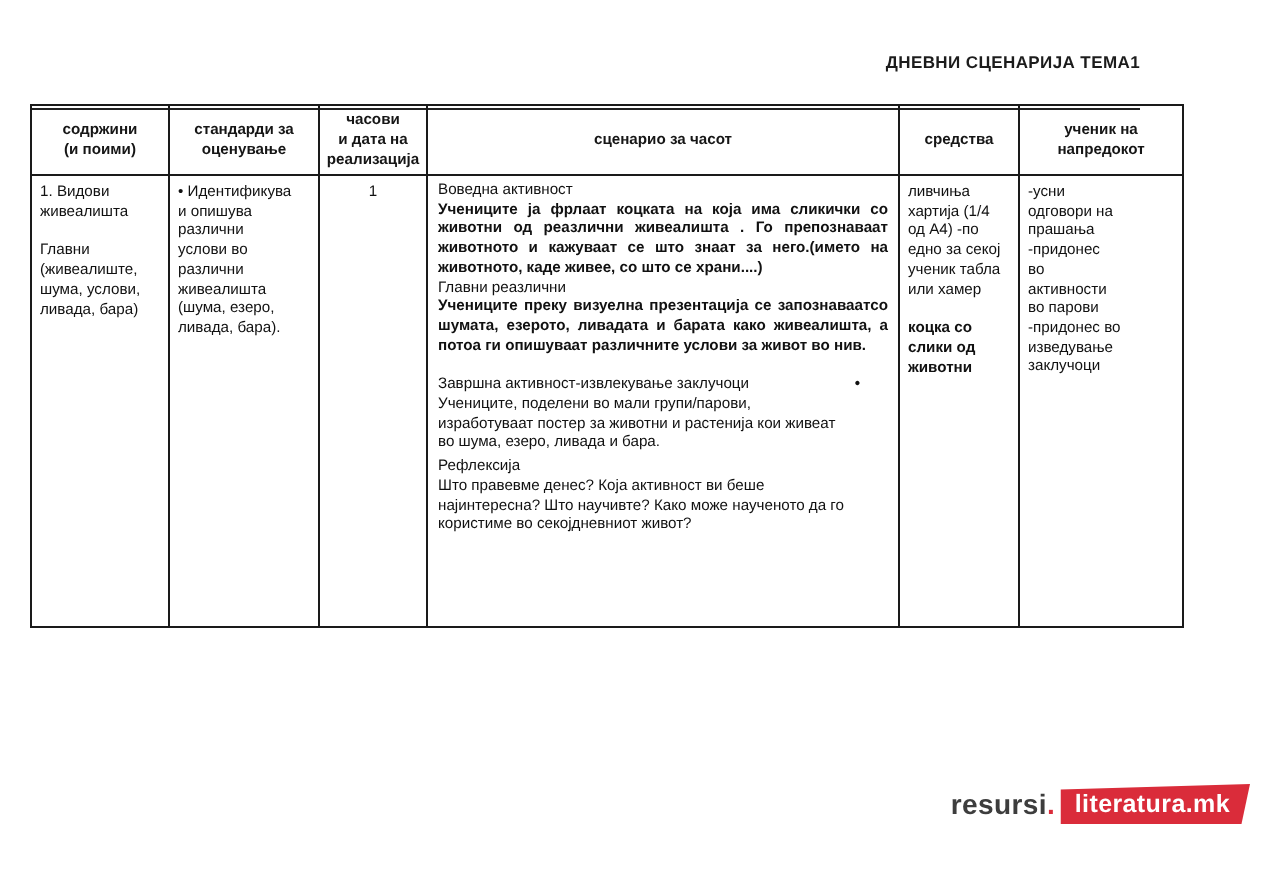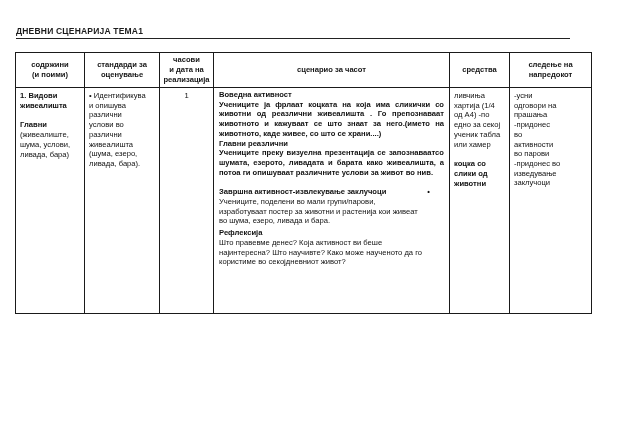--- a/index.html
+++ b/index.html
@@ -15,21 +15,22 @@
 
   .doc-title {
     position: absolute;
     left: 16px; top: 26px;
     width: 554px;
     font-size: 8.5px;
     font-weight: 600;
     letter-spacing: 0.2px;
     color: #1c1c1c;
     border-bottom: 1px solid #222;
-    padding-bottom: 2px;
+    padding-bottom: 18px;
+    text-align: right;
   }
 
   table.sched {
     position: absolute;
     left: 15px; top: 52px;
     width: 576px;
     border-collapse: collapse;
     table-layout: fixed;
     border: 1.5px solid #1a1a1a;
   }
@@ -45,21 +46,21 @@
     vertical-align: middle;
     text-align: center;
     font-weight: bold;
     white-space: pre-line;
     padding: 1px 2px;
     color: #161616;
   }
   table.sched td { height: 226px; padding: 3px 4px; }
 
   .pre { white-space: pre-line; }
-  .bold { font-weight: bold; }
+  .bold { font-weight: normal; }
   .cell-contents .gap { height: 10px; }
   .cell-hours { text-align: center; }
 
   .cell-scenario { padding: 2px 5px 2px 5px !important; }
   .cell-scenario .para { margin: 0; }
   .cell-scenario .just { text-align: justify; font-weight: bold; }
   .cell-scenario .sp10 { margin-top: 10px; }
   .cell-scenario .sp19 { margin-top: 2px; }
   .final-line { display: flex; justify-content: space-between; align-items: flex-start; }
   .final-line .bullet { margin-right: 14px; font-weight: bold; }
@@ -104,21 +105,21 @@
       <tr>
         <th>содржини
 (и поими)</th>
         <th>стандарди за
 оценување</th>
         <th>часови
 и дата на
 реализација</th>
         <th>сценарио за часот</th>
         <th>средства</th>
-        <th>следење на
+        <th>ученик на
 напредокот</th>
       </tr>
     </thead>
     <tbody>
       <tr>
         <td class="cell-contents">
           <div class="pre bold">1. Видови
 живеалишта</div>
           <div class="gap"></div>
           <div class="bold">Главни</div>
@@ -176,14 +177,19 @@
 активности
 во парови
 -придонес во
 изведување
 заклучоци</div>
         </td>
       </tr>
     </tbody>
   </table>
 
+  <div class="brand">
+    <span class="brand-name">resursi</span>
+      <span class="brand-dot" style="color: rgb(218, 44, 58);">.</span>
+    <span class="brand-box" style="background: rgb(218, 44, 58);">literatura.mk</span>
+  </div>
 
 </div>
 
 </body></html>

